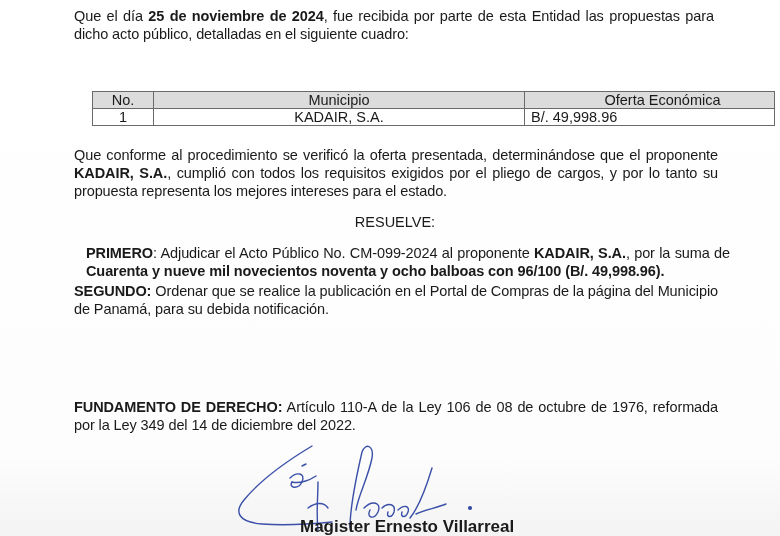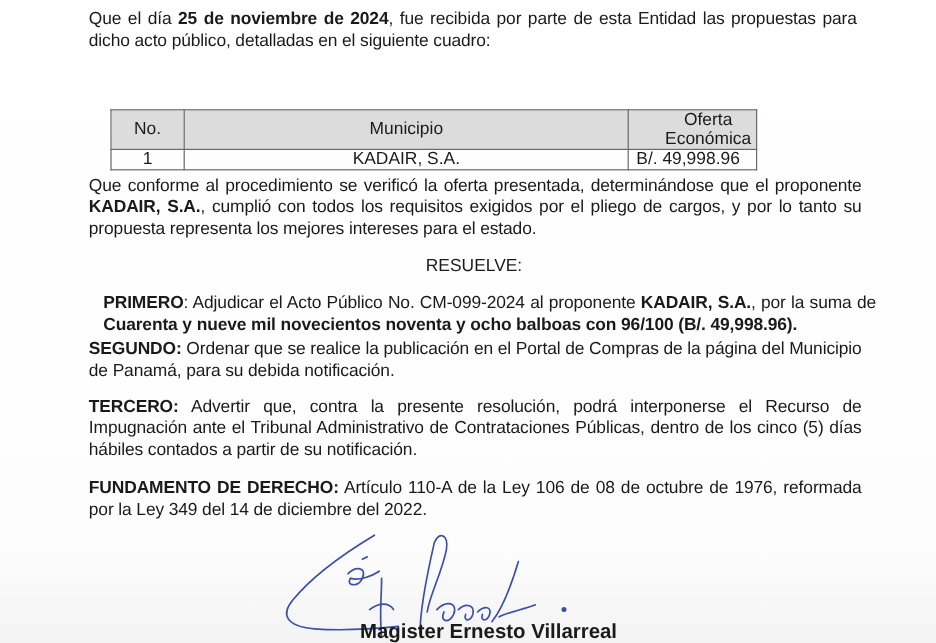--- a/index.html
+++ b/index.html
@@ -37,21 +37,21 @@
     top: 68px;
     left: 80px;
     width: 620px;
     text-align: center;
     font-size: 14.5px;
   }
   table.props {
     position: absolute;
     top: 91px;
     left: 92px;
-    width: 539px;
+    width: 683px;
     border-collapse: collapse;
     font-size: 14.5px;
   }
   table.props th, table.props td {
     border: 1px solid #6a6a6a;
     padding: 0 4px;
     height: 16px;
     line-height: 16px;
     font-weight: normal;
   }
@@ -116,21 +116,20 @@
   </table>
 
   <p class="para p2" style="margin:0"><span>Que conforme al procedimiento se verificó la oferta presentada, determinándose que el proponente </span><b>KADAIR, S.A.</b><span>, cumplió con todos los requisitos exigidos por el pliego de cargos, y por lo tanto su propuesta representa los mejores intereses para el estado.</span></p>
 
   <div class="resuelve">RESUELVE:</div>
 
   <p class="para p3" style="margin:12px"><b>PRIMERO</b><span>: Adjudicar el Acto Público No. CM-099-2024 al proponente </span><b>KADAIR, S.A.</b><span>, por la suma de </span><b>Cuarenta y nueve mil novecientos noventa y ocho balboas con 96/100 (B/. 49,998.96).</b></p>
 
   <p class="para p4" style="margin:0"><b>SEGUNDO:</b><span> Ordenar que se realice la publicación en el Portal de Compras de la página del Municipio de Panamá, para su debida notificación.</span></p>
 
-  <p class="para p5" style="margin:0"><b>TERCERO:</b><span> Advertir que, contra la presente resolución, podrá interponerse el Recurso de Impugnación ante el Tribunal Administrativo de Contrataciones Públicas, dentro de los cinco (5) días hábiles contados a partir de su notificación.</span></p>
 
   <p class="para p6" style="margin:0"><b>FUNDAMENTO DE DERECHO:</b><span> Artículo 110-A de la Ley 106 de 08 de octubre de 1976, reformada por la Ley 349 del 14 de diciembre del 2022.</span></p>
 
   <svg class="signature" viewBox="0 0 290 98" xmlns="http://www.w3.org/2000/svg">
     <g fill="none" stroke="#3a4fa8" stroke-width="1.4" stroke-linecap="round" stroke-linejoin="round">
 
       <path d="M80,8 C60,20 30,40 12,62 C2,74 6,84 30,86 C55,88 80,86 100,84"></path>
 
       <path d="M58,40 C64,34 74,34 70,44 C66,52 56,50 60,44"></path>
       <path d="M60,44 C68,46 78,42 84,38"></path>

